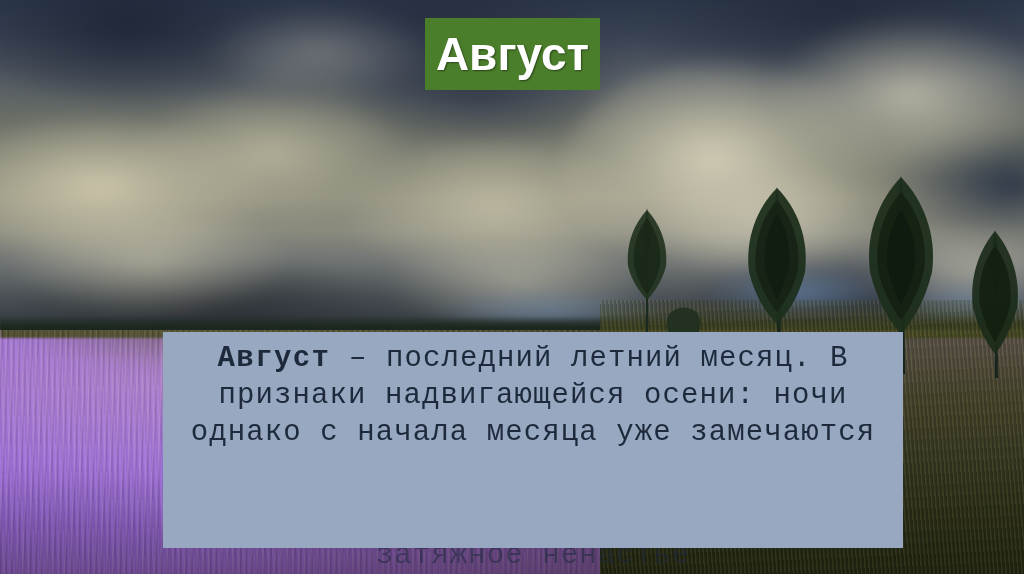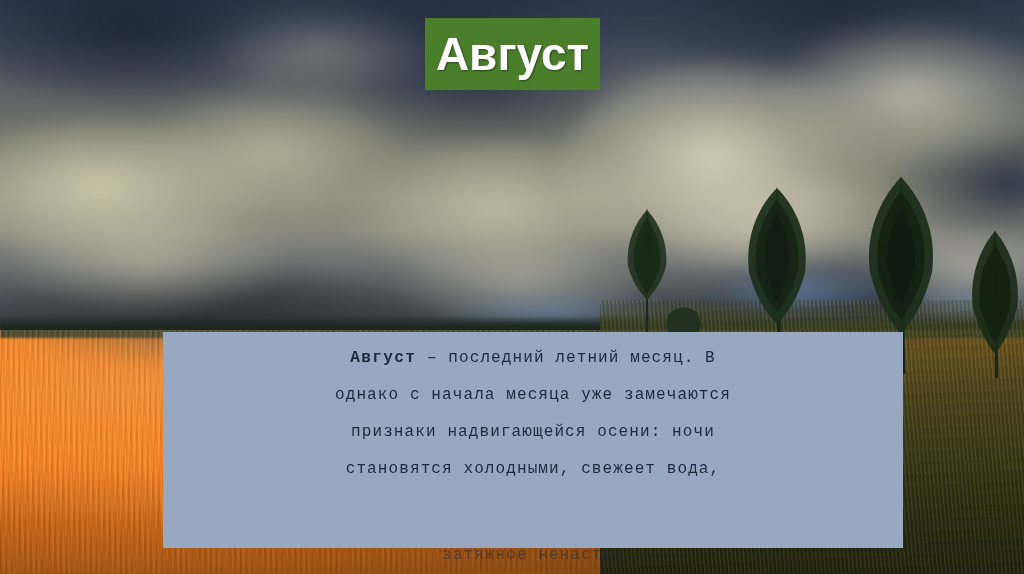--- a/index.html
+++ b/index.html
@@ -7,21 +7,21 @@
     padding: 0;
     background: #000;
   }
 
   #slide {
     position: relative;
     width: 1024px;
     height: 574px;
     overflow: hidden;
     font-family: "Liberation Serif", serif;
-    background: #f97316;
+    background: #8b5cf6;
   }
 
   
   .photo {
     position: absolute;
     inset: 0;
     overflow: hidden;
   }
 
   
@@ -204,21 +204,21 @@
     width: 740px;
     height: 216px;
     background: #97a8c0;
     z-index: 5;
     overflow: hidden;
     padding-top: 8px;
     box-sizing: border-box;
   }
   .body-line {
     font-family: "Liberation Mono", "DejaVu Sans Mono", monospace;
-    font-size: 16px;
+    font-size: 29px;
     line-height: 37px;
     color: #1e2a3c;
     text-align: center;
     letter-spacing: 1.1px;
     white-space: nowrap;
   }
   .body-line b {
     font-weight: bold;
     letter-spacing: 1.4px;
   }
@@ -326,23 +326,22 @@
 
   <div class="title-box">
     <span class="title-text">Август</span>
   </div>
 
   <div class="text-panel">
     <div class="body-line">
       <b>Август</b>
       <span>– последний летний месяц. В</span>
     </div>
+    <div class="body-line">признаки надвигающейся осени: ночи</div>
     <div class="body-line">однако с начала месяца уже замечаются</div>
-    <div class="body-line">признаки надвигающейся осени: ночи</div>
-    <div class="body-line">становятся холодными, свежеет вода,</div>
 
   </div>
 
   <div class="overflow-remnant">
     <div class="body-line">затяжное ненастье</div>
   </div>
 
 </div>
 
 </body></html>

